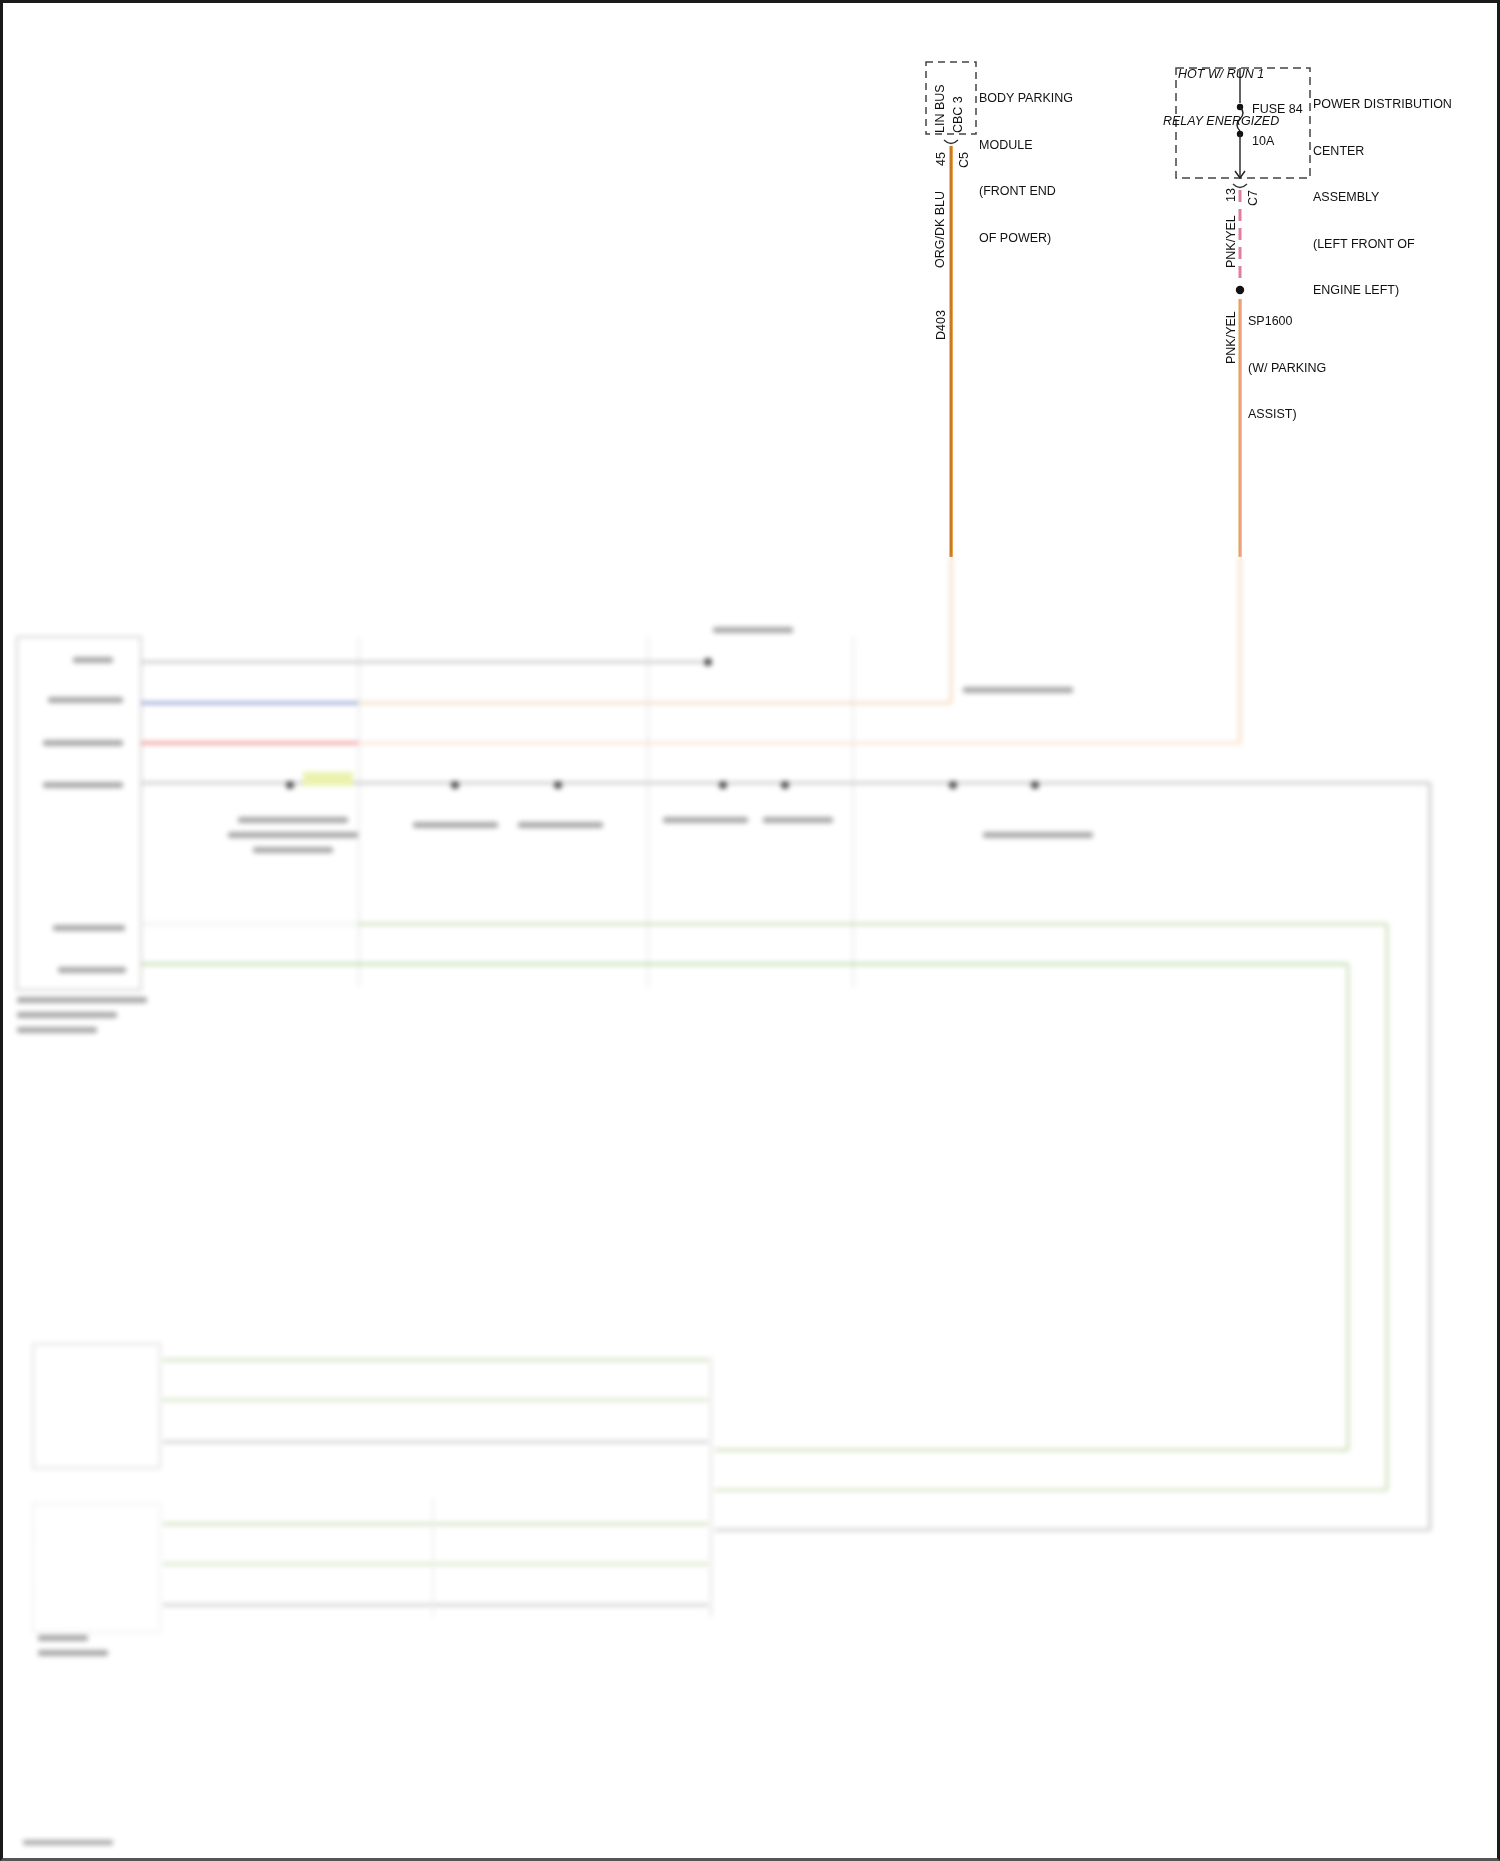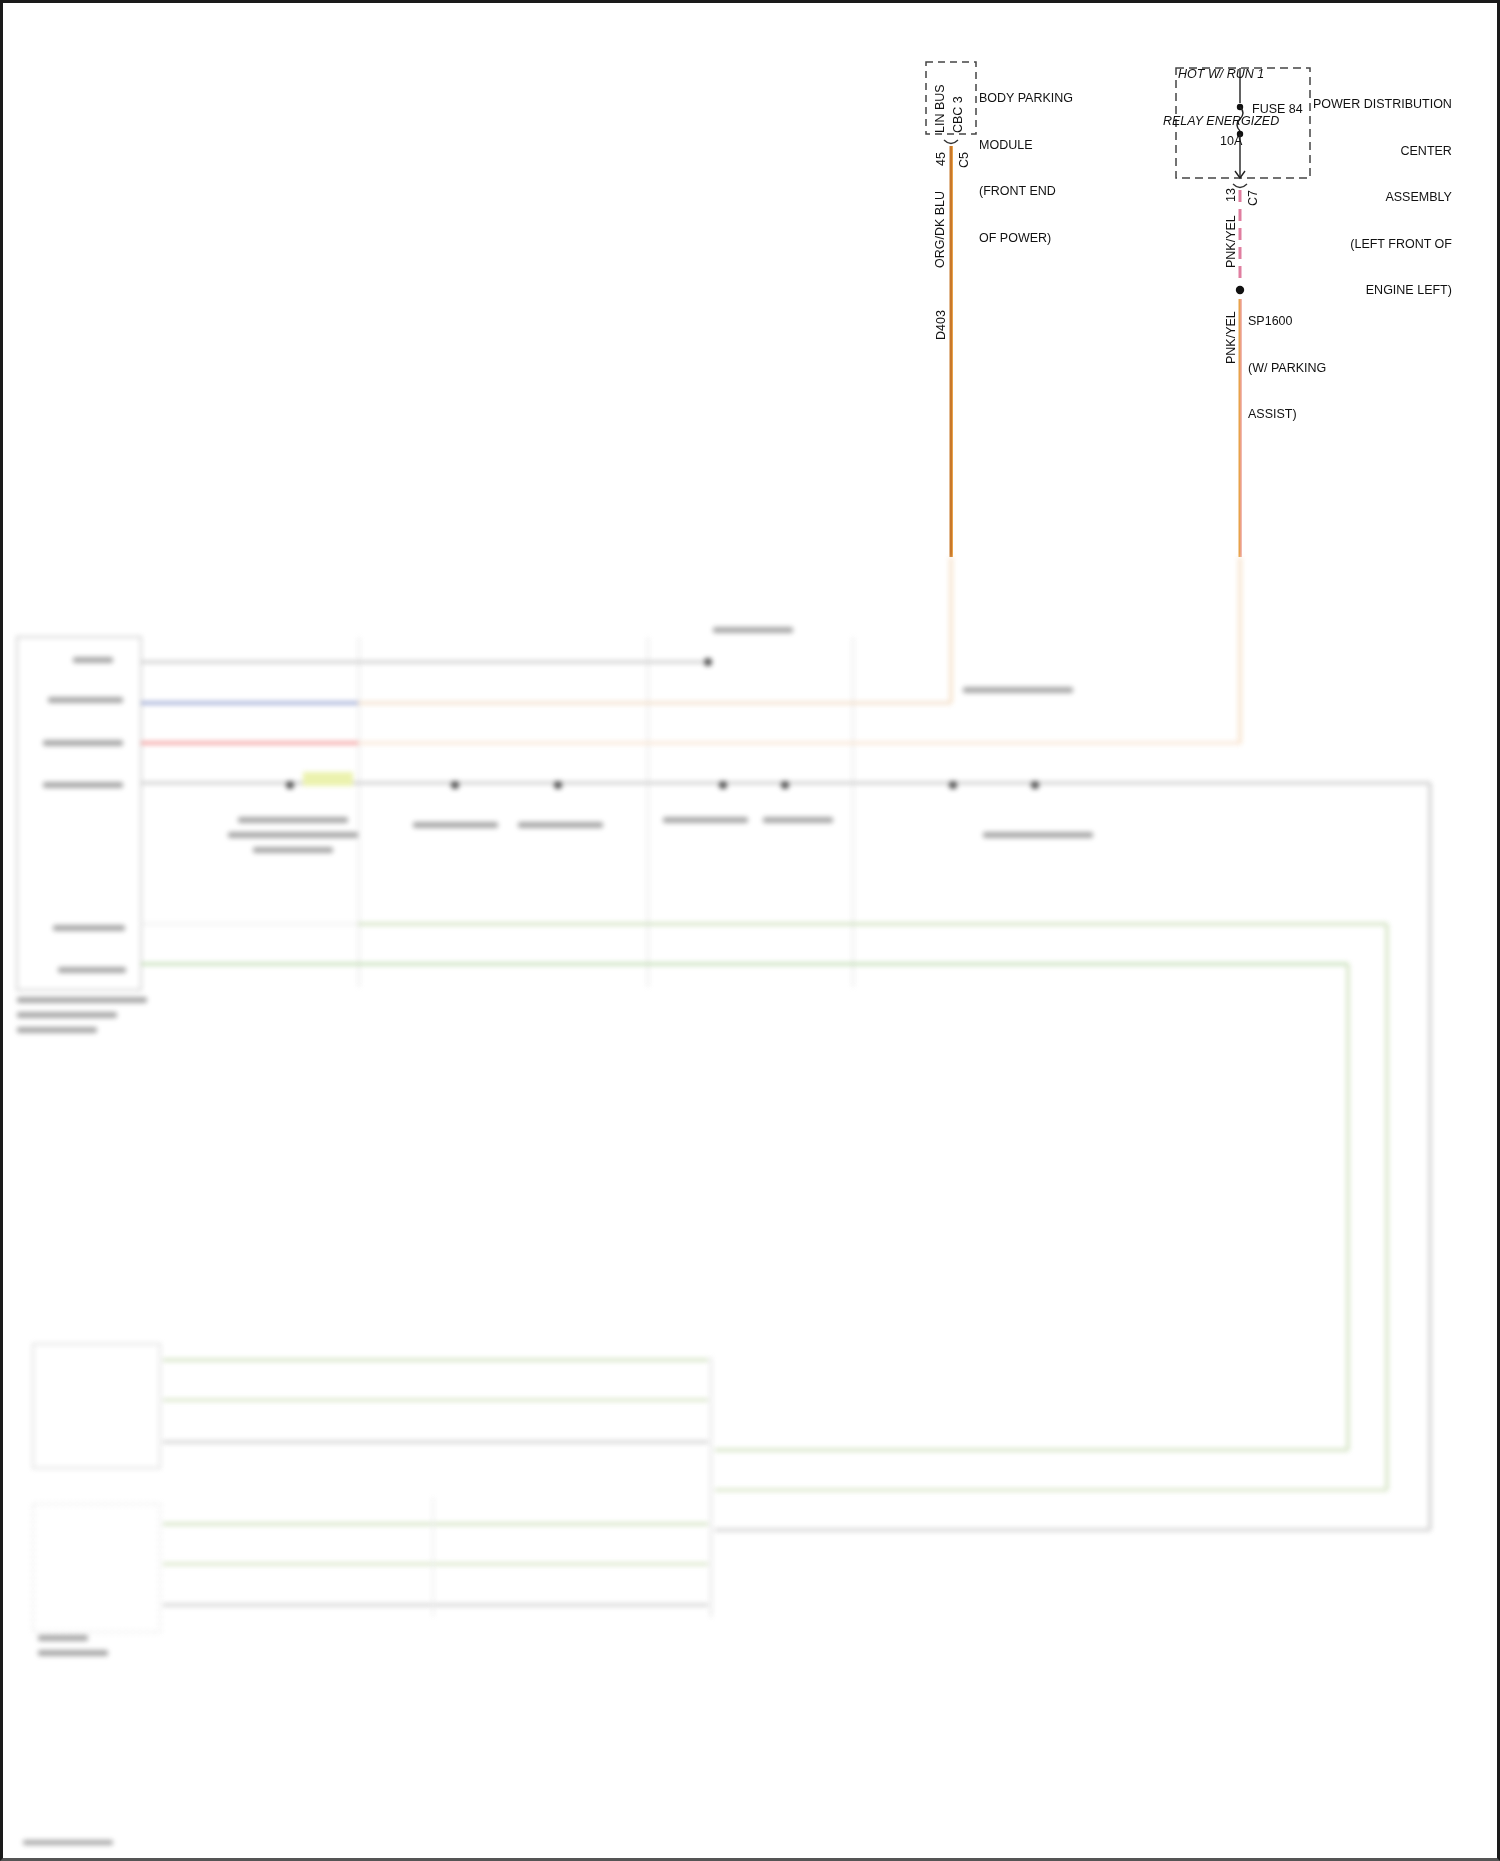--- a/index.html
+++ b/index.html
@@ -59,29 +59,29 @@
   <div>(FRONT END</div>
   <div>OF POWER)</div>
 </div>
 <div class="vlbl" style="left:933px; top:133px;">LIN BUS</div>
 <div class="vlbl" style="left:951px; top:133px;">CBC 3</div>
 <div class="vlbl" style="left:934px; top:166px;">45</div>
 <div class="vlbl" style="left:957px; top:168px;">C5</div>
 <div class="vlbl" style="left:933px; top:268px;">ORG/DK BLU</div>
 <div class="vlbl" style="left:934px; top:340px;">D403</div>
 
-<div class="abs lbl" style="left:1313px; top:66px;text-align:right;">
+<div class="abs lbl" style="left:1313px; top:66px;">
   <div>POWER DISTRIBUTION</div>
   <div>CENTER</div>
   <div>ASSEMBLY</div>
   <div>(LEFT FRONT OF</div>
   <div>ENGINE LEFT)</div>
 </div>
 <div class="abs lbl" style="left:1252px; top:102px;">FUSE 84</div>
-<div class="abs lbl" style="left:1220px; top:134px;">10A</div>
+<div class="abs lbl" style="left:1252px; top:134px;">10A</div>
 <div class="abs" style="left:1232px; top:98px; width:18px; height:42px;"></div>
 <div class="vlbl" style="left:1224px; top:202px;">13</div>
 <div class="vlbl" style="left:1246px; top:206px;">C7</div>
 <div class="vlbl" style="left:1224px; top:268px;">PNK/YEL</div>
 <div class="vlbl" style="left:1224px; top:364px;">PNK/YEL</div>
 
 <div class="abs" style="left:1235px; top:285px; width:10px; height:10px;"></div>
 <div class="abs lbl" style="left:1248px; top:283px;">
   <div>SP1600</div>
   <div>(W/ PARKING</div>

